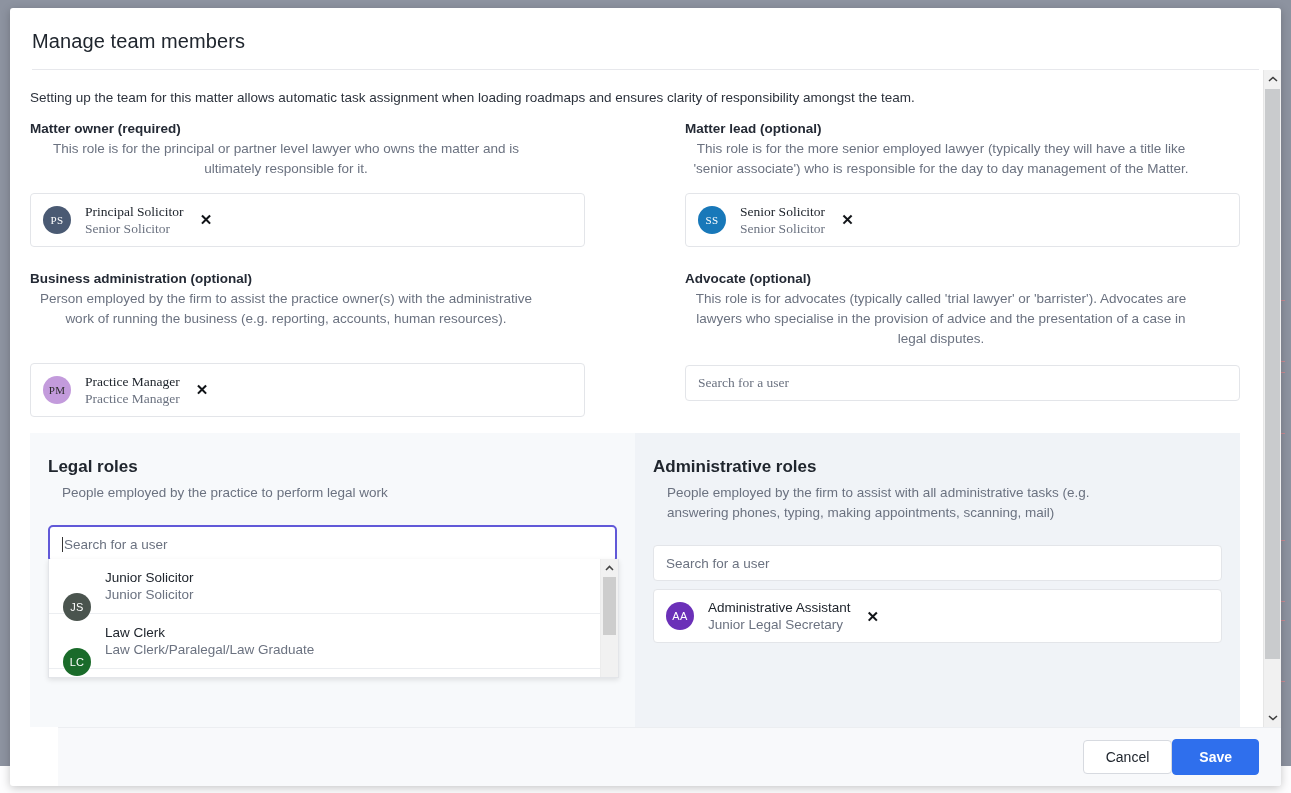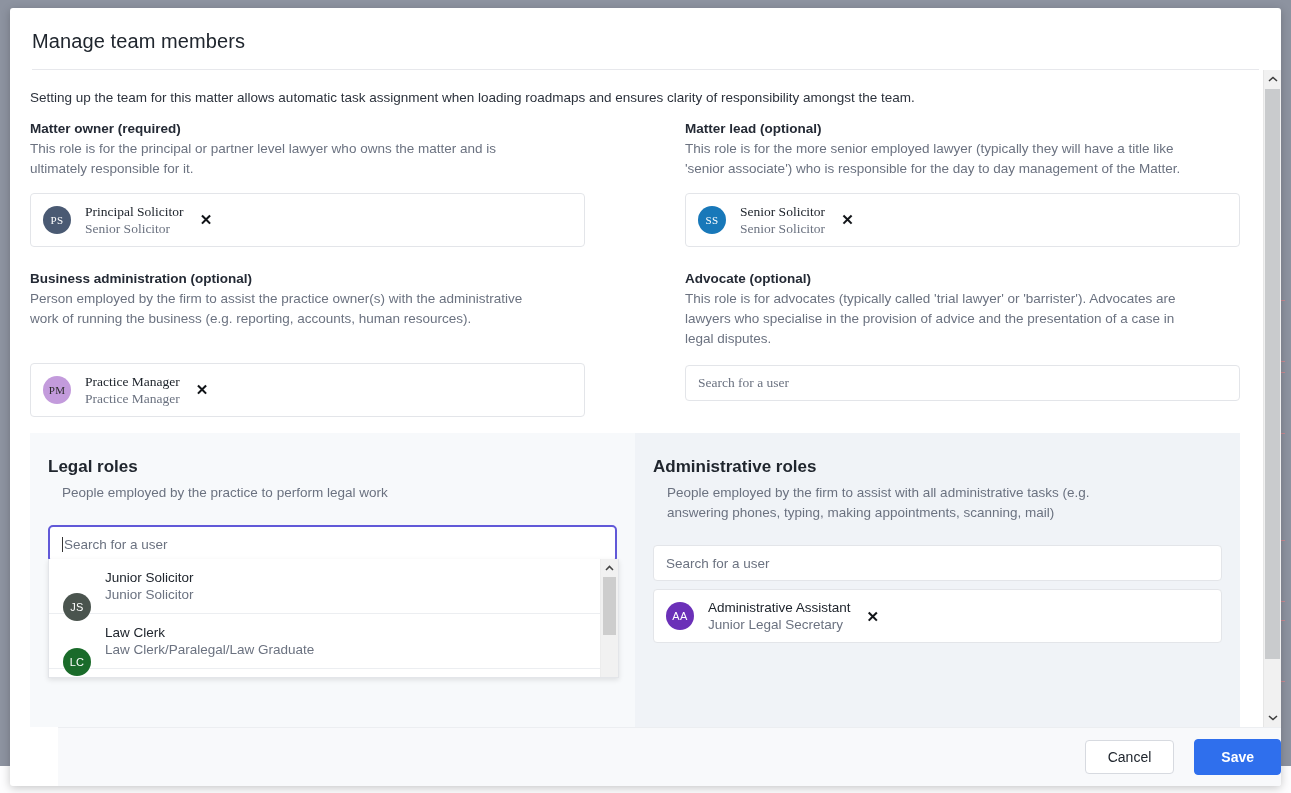--- a/index.html
+++ b/index.html
@@ -95,20 +95,21 @@
     font-size: 13.5px;
     font-weight: bold;
     color: #242a35;
     margin-bottom: 3px;
   }
   .role-desc {
     font-size: 13.5px;
     color: #6b7280;
     line-height: 20px;
     max-width: 512px;
+    text-align: center;
   }
   .role-field-wrap { margin-top: 14px; font-family: Liberation Serif, serif; }
 
   .chip-box {
     border: 1px solid #e3e5e9;
     border-radius: 4px;
     background: #fff;
     height: 52px;
     display: flex;
     align-items: center;
@@ -261,21 +262,22 @@
   }
 
   .dialog-footer {
     flex: 0 0 auto;
     height: 58px;
     background: #f8f9fb;
     border-top: 1px solid #eceef1;
     display: flex;
     align-items: center;
     justify-content: flex-end;
-    gap: 20px;
+    padding-right: 22px;
+    gap: 0;
     margin-left: 48px;
   }
   .btn {
     font-size: 14px;
     border-radius: 4px;
     padding: 9px 22px;
     cursor: pointer;
     line-height: 1;
   }
   .btn-cancel {

